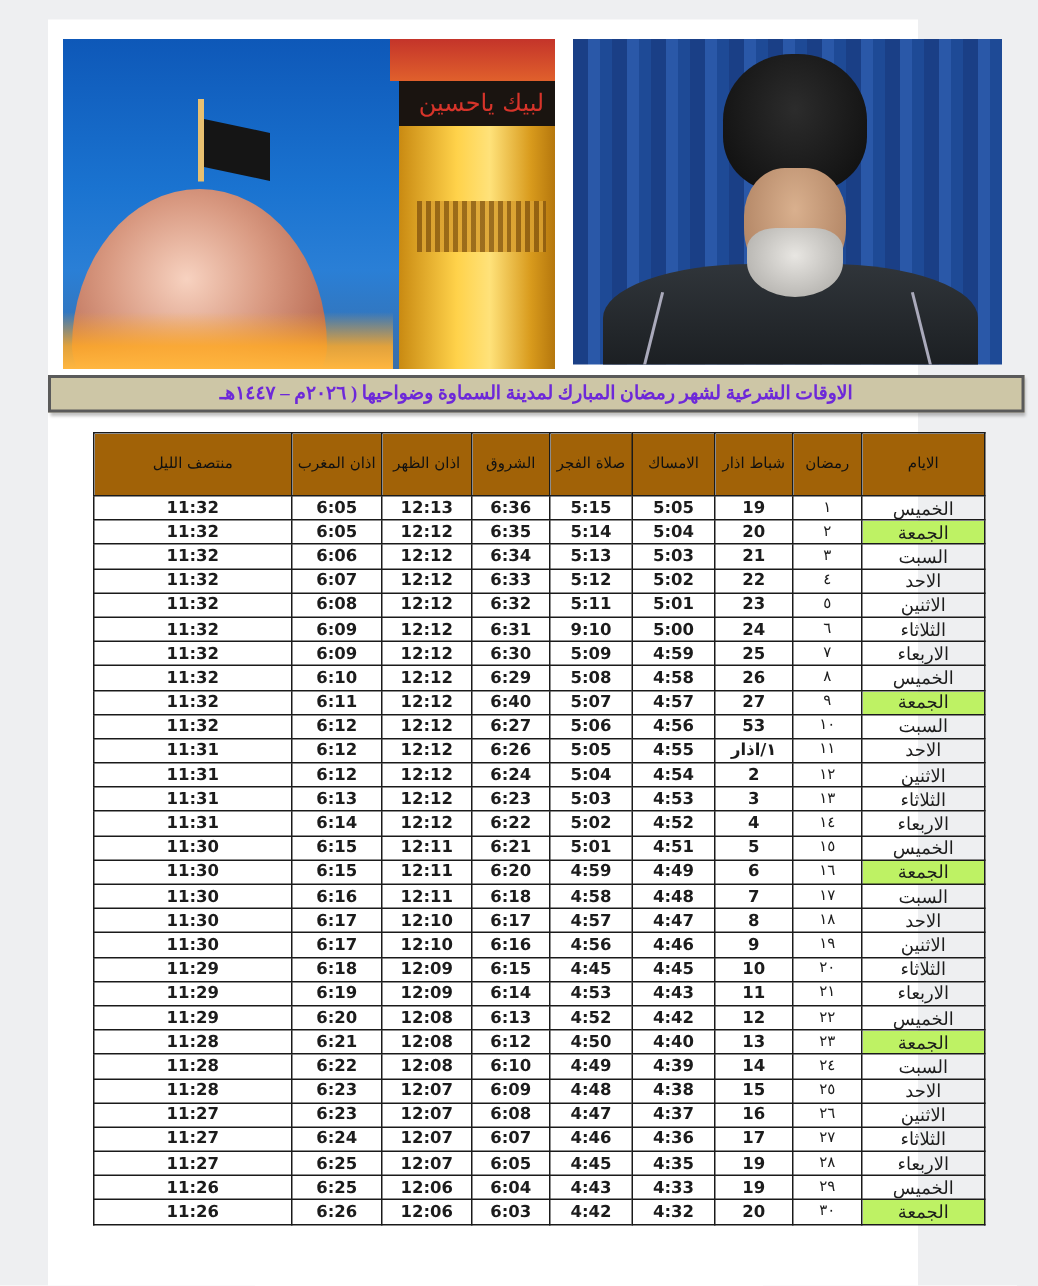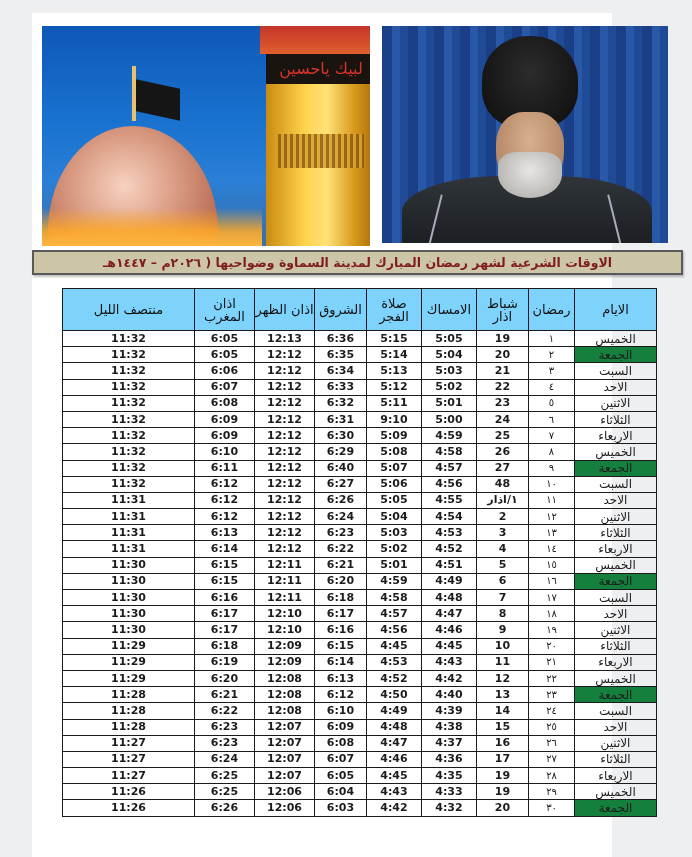--- a/index.html
+++ b/index.html
@@ -93,62 +93,63 @@
     position: absolute; left: 0px; top: 237px;
     width: 651px; height: 25px;
     background: #cdc6a6;
     border: 2px solid #5a5a5a;
     box-sizing: border-box;
     text-align: center;
     direction: rtl;
     font-weight: bold;
     font-size: 12.5px;
     line-height: 21px;
-    color: #7f1d1d;
+    color: #6d28d9;
     box-shadow: 1px 2px 2px rgba(0,0,0,0.25);
+    font-family: Liberation Serif, serif;
   }
 
   table.schedule {
     position: absolute;
     left: 30px; top: 275px;
     width: 594px;
     border-collapse: collapse;
     direction: rtl;
     table-layout: fixed;
   }
   table.schedule th, table.schedule td {
     border: 1px solid #1a1a1a;
     text-align: center;
     padding: 0;
     overflow: hidden;
     white-space: nowrap;
   }
   table.schedule th {
-    background: #7dd3fc;
+    background: #a16207;
     height: 41px;
     font-weight: normal;
-    font-size: 13px;
+    font-size: 10px;
     line-height: 13px;
     white-space: normal;
     color: #111;
   }
   table.schedule td {
     height: 15.2px;
     font-size: 11px;
     line-height: 14px;
     font-weight: bold;
     color: #1c1c1c;
     font-family: "DejaVu Sans", sans-serif;
   }
   table.schedule td.day {
     font-weight: normal;
     font-size: 12px;
   }
   table.schedule td.day.friday {
-    background: #15803d;
+    background: #bef264;
   }
   table.schedule td.ram {
     font-weight: normal;
     font-size: 10px;
   }
 </style>
 </head>
 <body>
 
 <div class="page">
@@ -300,21 +301,21 @@
           <td>4:57</td>
           <td>5:07</td>
           <td>6:40</td>
           <td>12:12</td>
           <td>6:11</td>
           <td>11:32</td>
         </tr>
         <tr>
           <td class="day">السبت</td>
           <td class="ram">١٠</td>
-          <td>48</td>
+          <td>53</td>
           <td>4:56</td>
           <td>5:06</td>
           <td>6:27</td>
           <td>12:12</td>
           <td>6:12</td>
           <td>11:32</td>
         </tr>
         <tr>
           <td class="day">الاحد</td>
           <td class="ram">١١</td>

